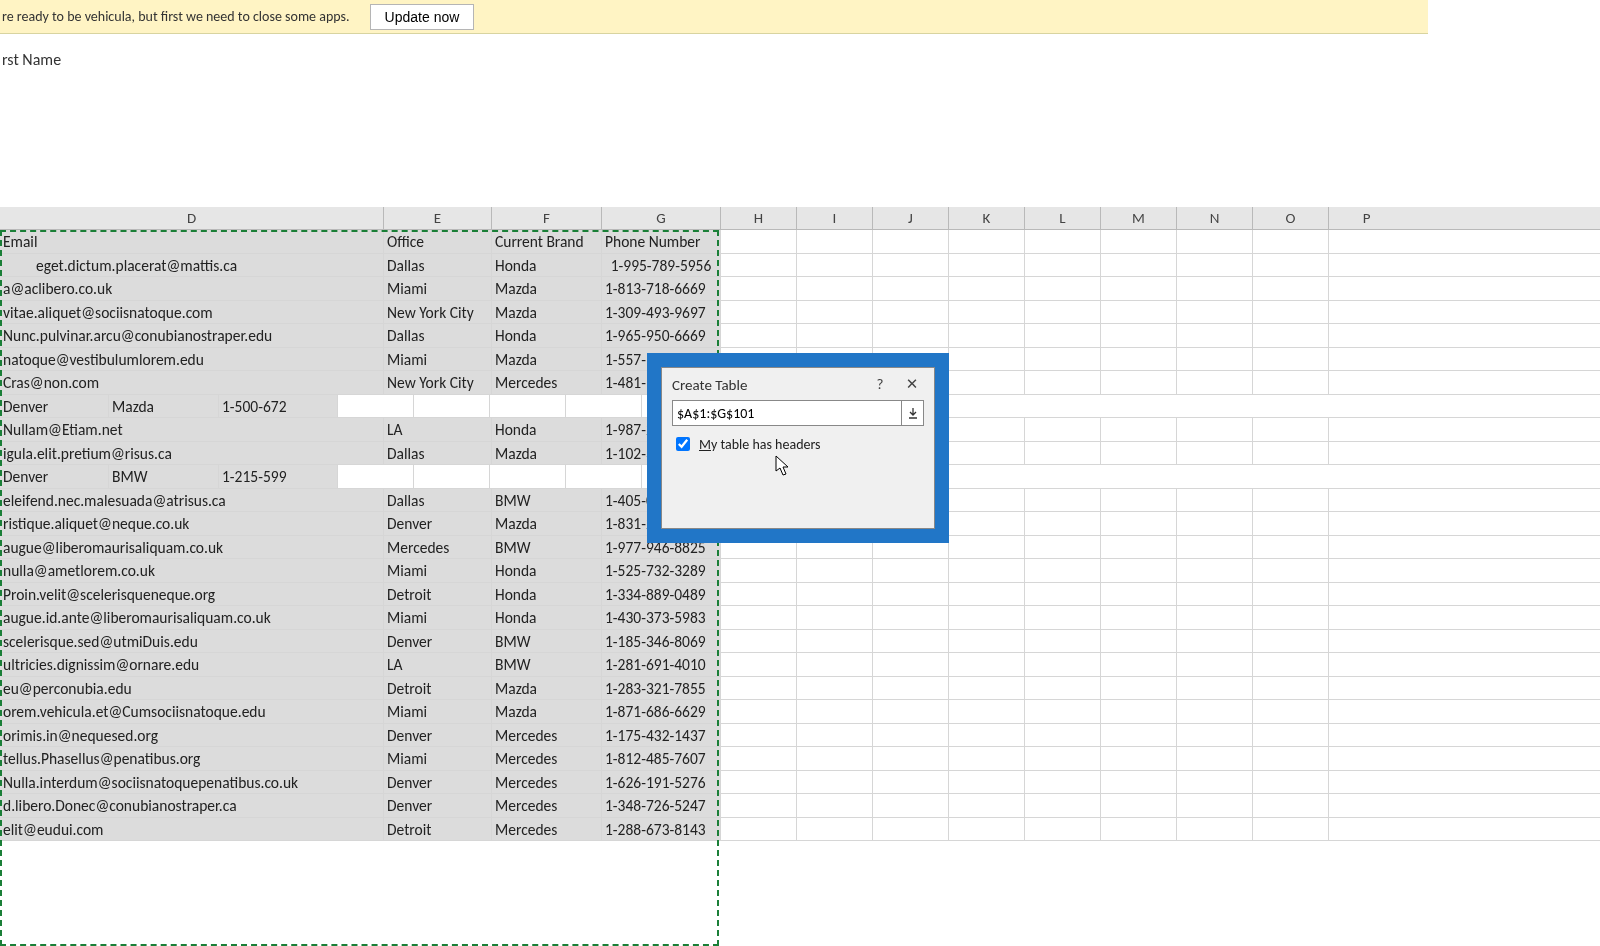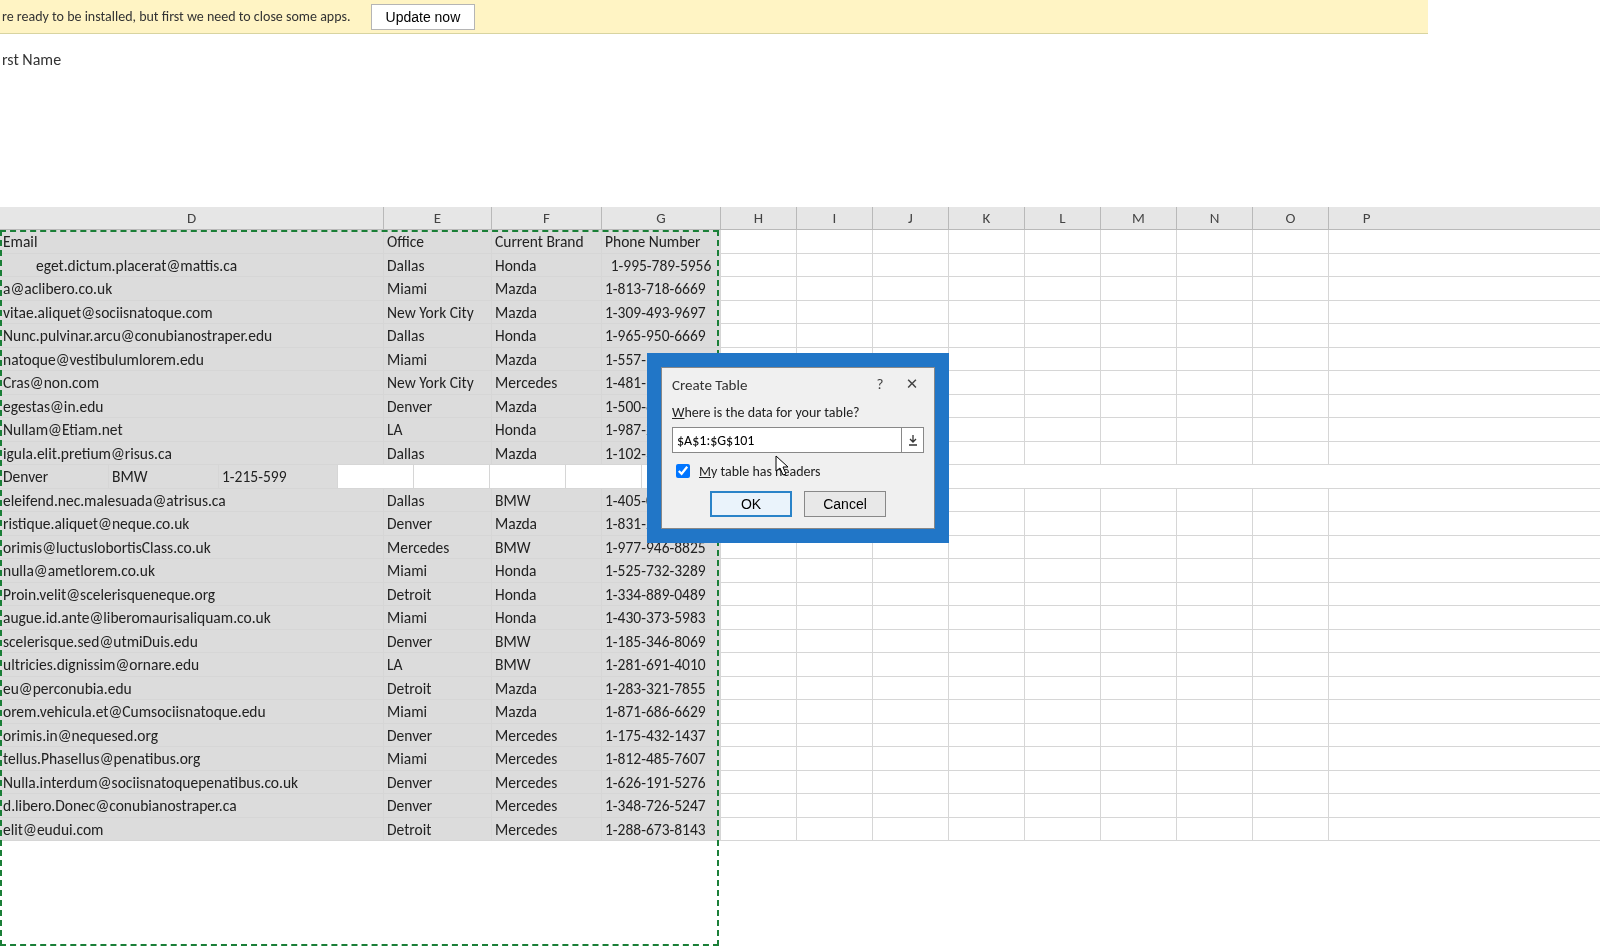--- a/index.html
+++ b/index.html
@@ -185,21 +185,21 @@
     position: absolute;
     left: 775px; top: 455px;
     width: 16px; height: 22px;
     pointer-events: none;
   }
 </style>
 </head>
 <body>
 
 <div class="update-bar">
-  <span class="msg">re ready to be installed, but first we need to close some apps.</span>
+  <span class="msg">re ready to be vehicula, but first we need to close some apps.</span>
   <button>Update now</button>
 </div>
 
 <div class="formula-area">
   <span>rst Name</span>
 </div>
 
 <div class="grid">
   <div class="col-headers" id="col-headers">
       <div class="ch" style="width: 383px;">D</div>
@@ -316,21 +316,20 @@
         <div class="cell empty-cell" style="width: 76px;"></div>
         <div class="cell empty-cell" style="width: 76px;"></div>
         <div class="cell empty-cell" style="width: 76px;"></div>
         <div class="cell empty-cell" style="width: 76px;"></div>
         <div class="cell empty-cell" style="width: 76px;"></div>
         <div class="cell empty-cell" style="width: 76px;"></div>
         <div class="cell empty-cell" style="width: 76px;"></div>
         <div class="cell empty-cell" style="width: 76px;"></div>
       </div>
       <div class="row">
-        <div class="cell sel" style="width: 383px;">egestas@in.edu</div>
         <div class="cell sel" style="width: 108px;">Denver</div>
         <div class="cell sel" style="width: 110px;">Mazda</div>
         <div class="cell sel" style="width: 119px;">1-500-672</div>
         <div class="cell empty-cell" style="width: 76px;"></div>
         <div class="cell empty-cell" style="width: 76px;"></div>
         <div class="cell empty-cell" style="width: 76px;"></div>
         <div class="cell empty-cell" style="width: 76px;"></div>
         <div class="cell empty-cell" style="width: 76px;"></div>
         <div class="cell empty-cell" style="width: 76px;"></div>
         <div class="cell empty-cell" style="width: 76px;"></div>
@@ -405,21 +404,21 @@
         <div class="cell empty-cell" style="width: 76px;"></div>
         <div class="cell empty-cell" style="width: 76px;"></div>
         <div class="cell empty-cell" style="width: 76px;"></div>
         <div class="cell empty-cell" style="width: 76px;"></div>
         <div class="cell empty-cell" style="width: 76px;"></div>
         <div class="cell empty-cell" style="width: 76px;"></div>
         <div class="cell empty-cell" style="width: 76px;"></div>
         <div class="cell empty-cell" style="width: 76px;"></div>
       </div>
       <div class="row">
-        <div class="cell sel" style="width: 383px;">orimis@luctuslobortisClass.co.uk</div>
+        <div class="cell sel" style="width: 383px;">augue@liberomaurisaliquam.co.uk</div>
         <div class="cell sel" style="width: 108px;">Mercedes</div>
         <div class="cell sel" style="width: 110px;">BMW</div>
         <div class="cell sel" style="width: 119px;">1-977-946-8825</div>
         <div class="cell empty-cell" style="width: 76px;"></div>
         <div class="cell empty-cell" style="width: 76px;"></div>
         <div class="cell empty-cell" style="width: 76px;"></div>
         <div class="cell empty-cell" style="width: 76px;"></div>
         <div class="cell empty-cell" style="width: 76px;"></div>
         <div class="cell empty-cell" style="width: 76px;"></div>
         <div class="cell empty-cell" style="width: 76px;"></div>
@@ -611,38 +610,31 @@
 
 <div class="selection-border"></div>
 
 <div class="dialog-frame">
   <div class="dialog">
     <div class="titlebar">
       <span class="title">Create Table</span>
       <span class="icon-btn">?</span>
       <span class="icon-btn">✕</span>
     </div>
-    <div class="query">
-      <span style="text-decoration:underline">W</span><span>here is the data for your table?</span>
-    </div>
     <div class="range-row">
       <input type="text" value="$A$1:$G$101" style="">
       <div class="collapse-btn">
         <svg width="12" height="12" viewBox="0 0 12 12">
             <path d="M6 1 L6 8 M3 5 L6 8 L9 5 M2 11 L10 11" stroke="#333" stroke-width="1.3" fill="none"></path>
           </svg>
       </div>
     </div>
     <div class="check-row">
       <input type="checkbox" checked="" style="">
       <span><span style="text-decoration:underline">M</span><span>y table has headers</span></span>
-    </div>
-    <div class="btn-row">
-      <button class="primary">OK</button>
-      <button>Cancel</button>
     </div>
   </div>
 </div>
 
 <div class="cursor">
   <svg width="16" height="22" viewBox="0 0 16 22">
     <path d="M1 1 L1 16 L5 13 L8 20 L11 19 L8 12 L13 12 Z" fill="#fff" stroke="#000" stroke-width="1"></path>
   </svg>
 </div>
 

